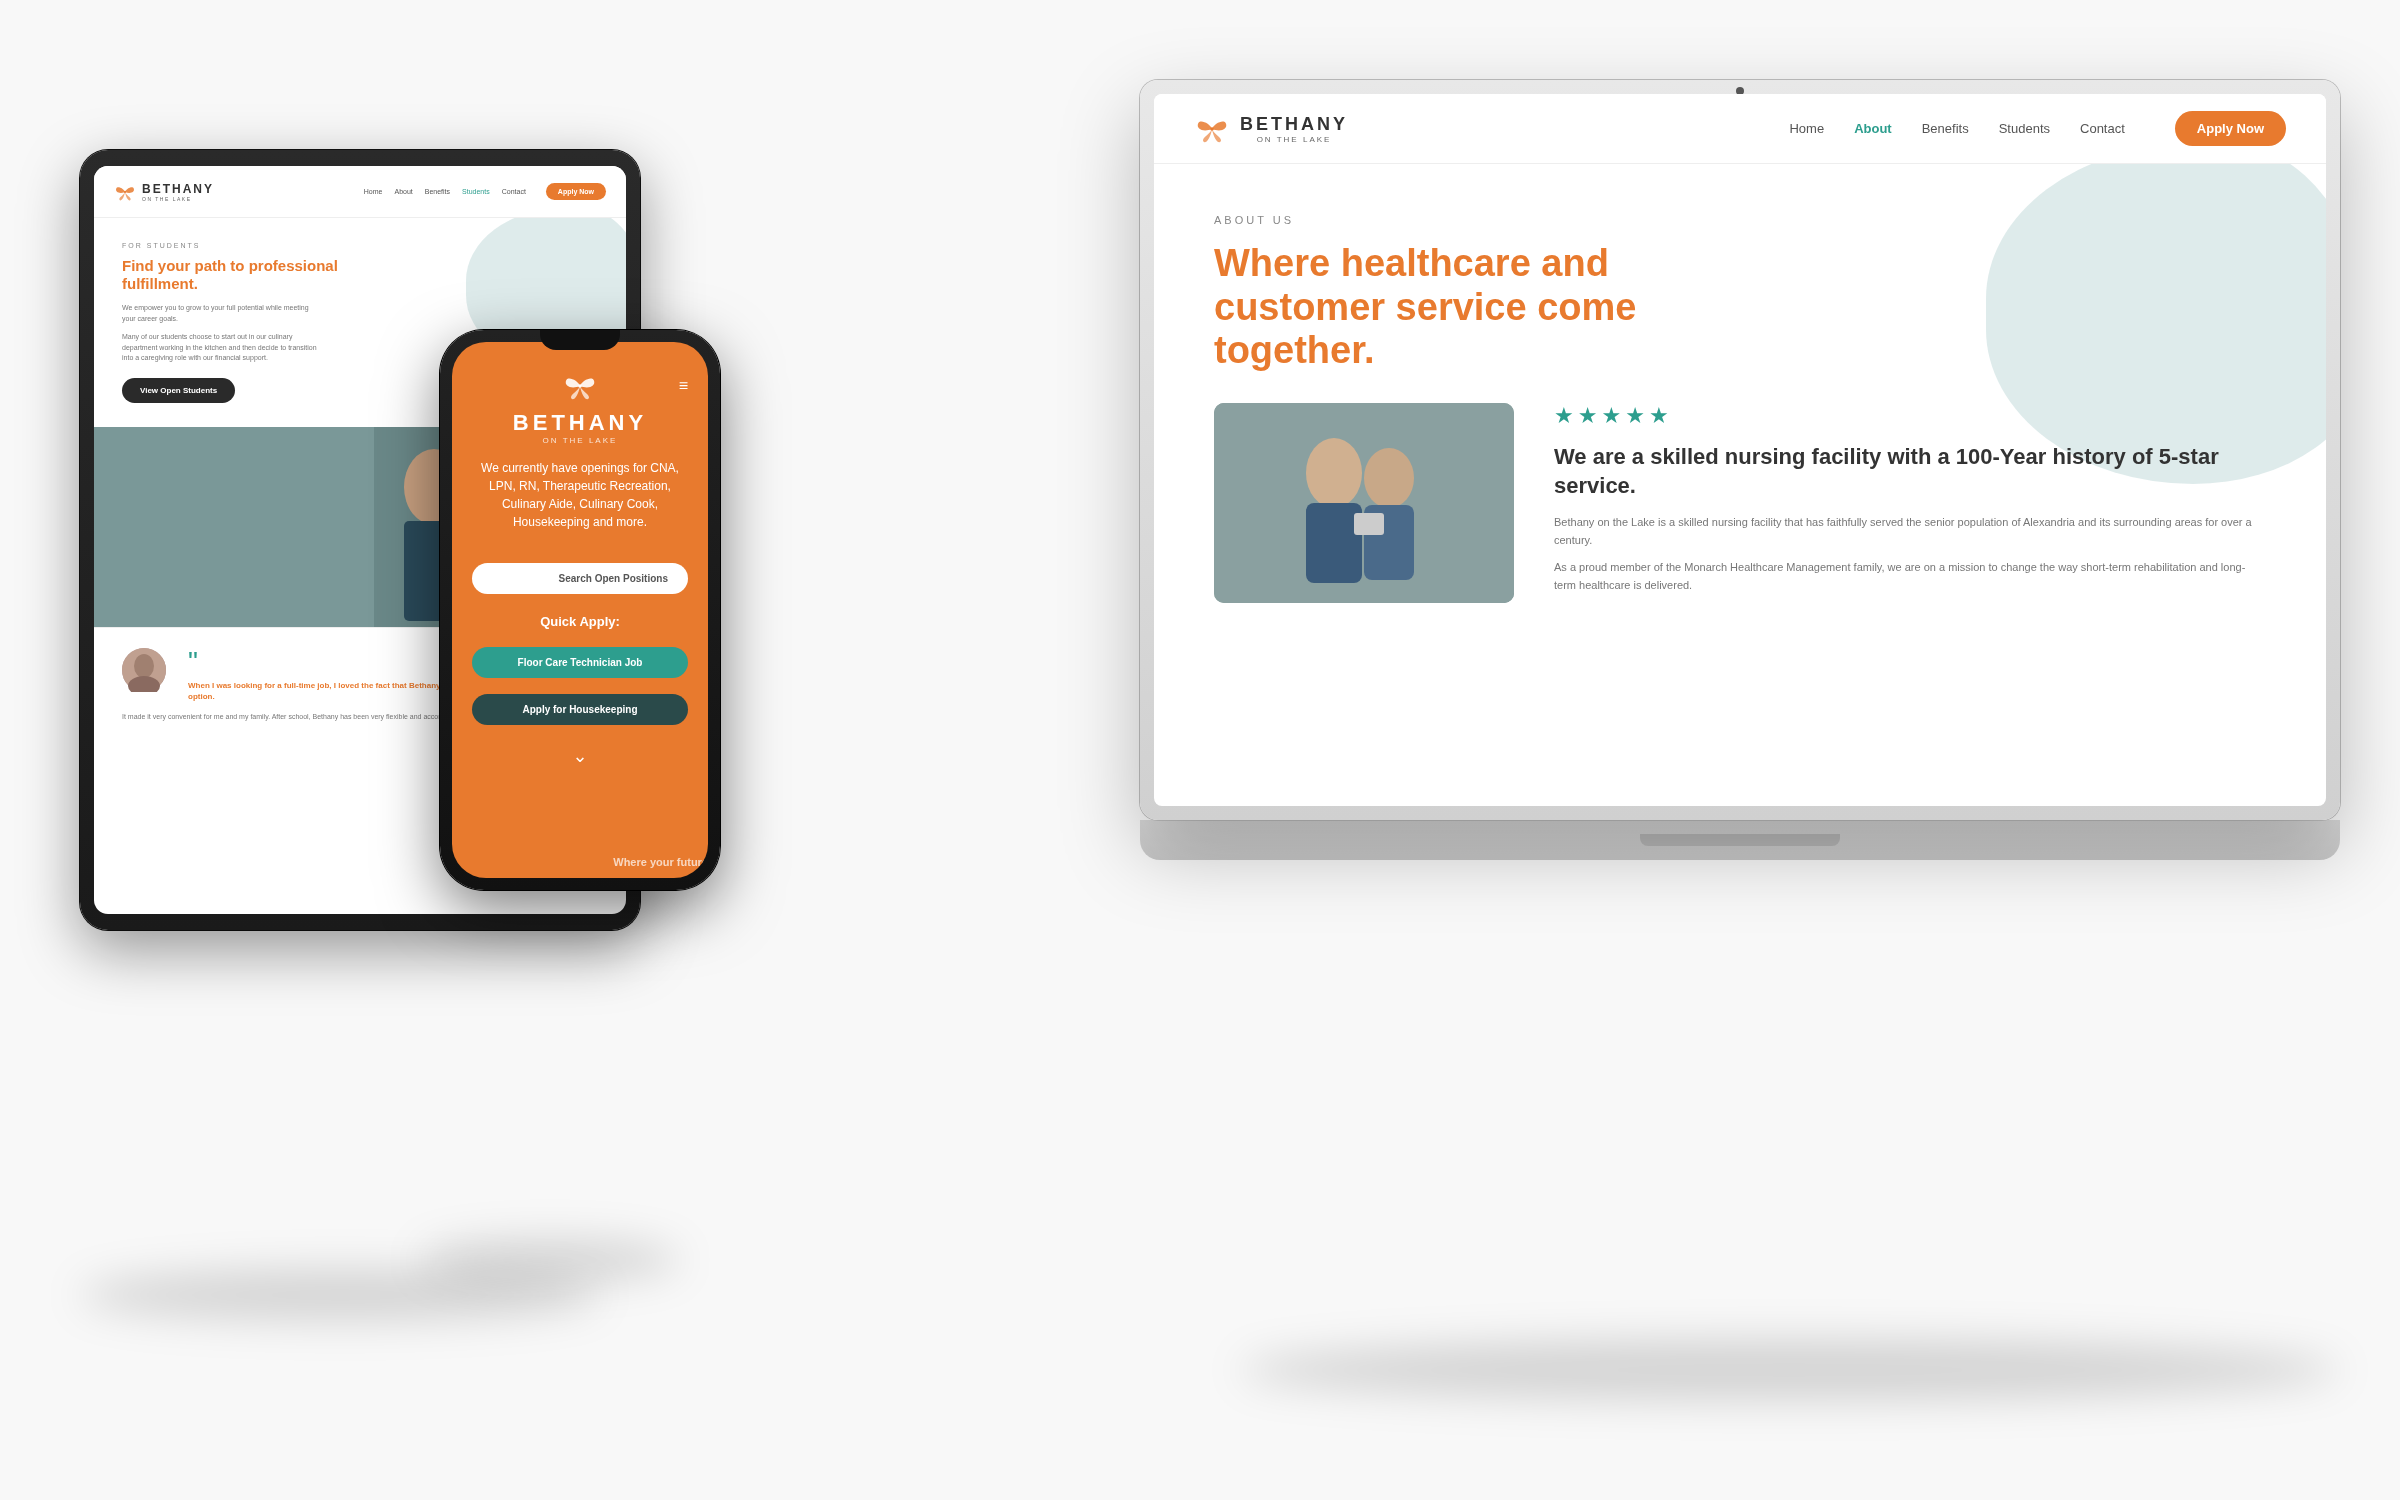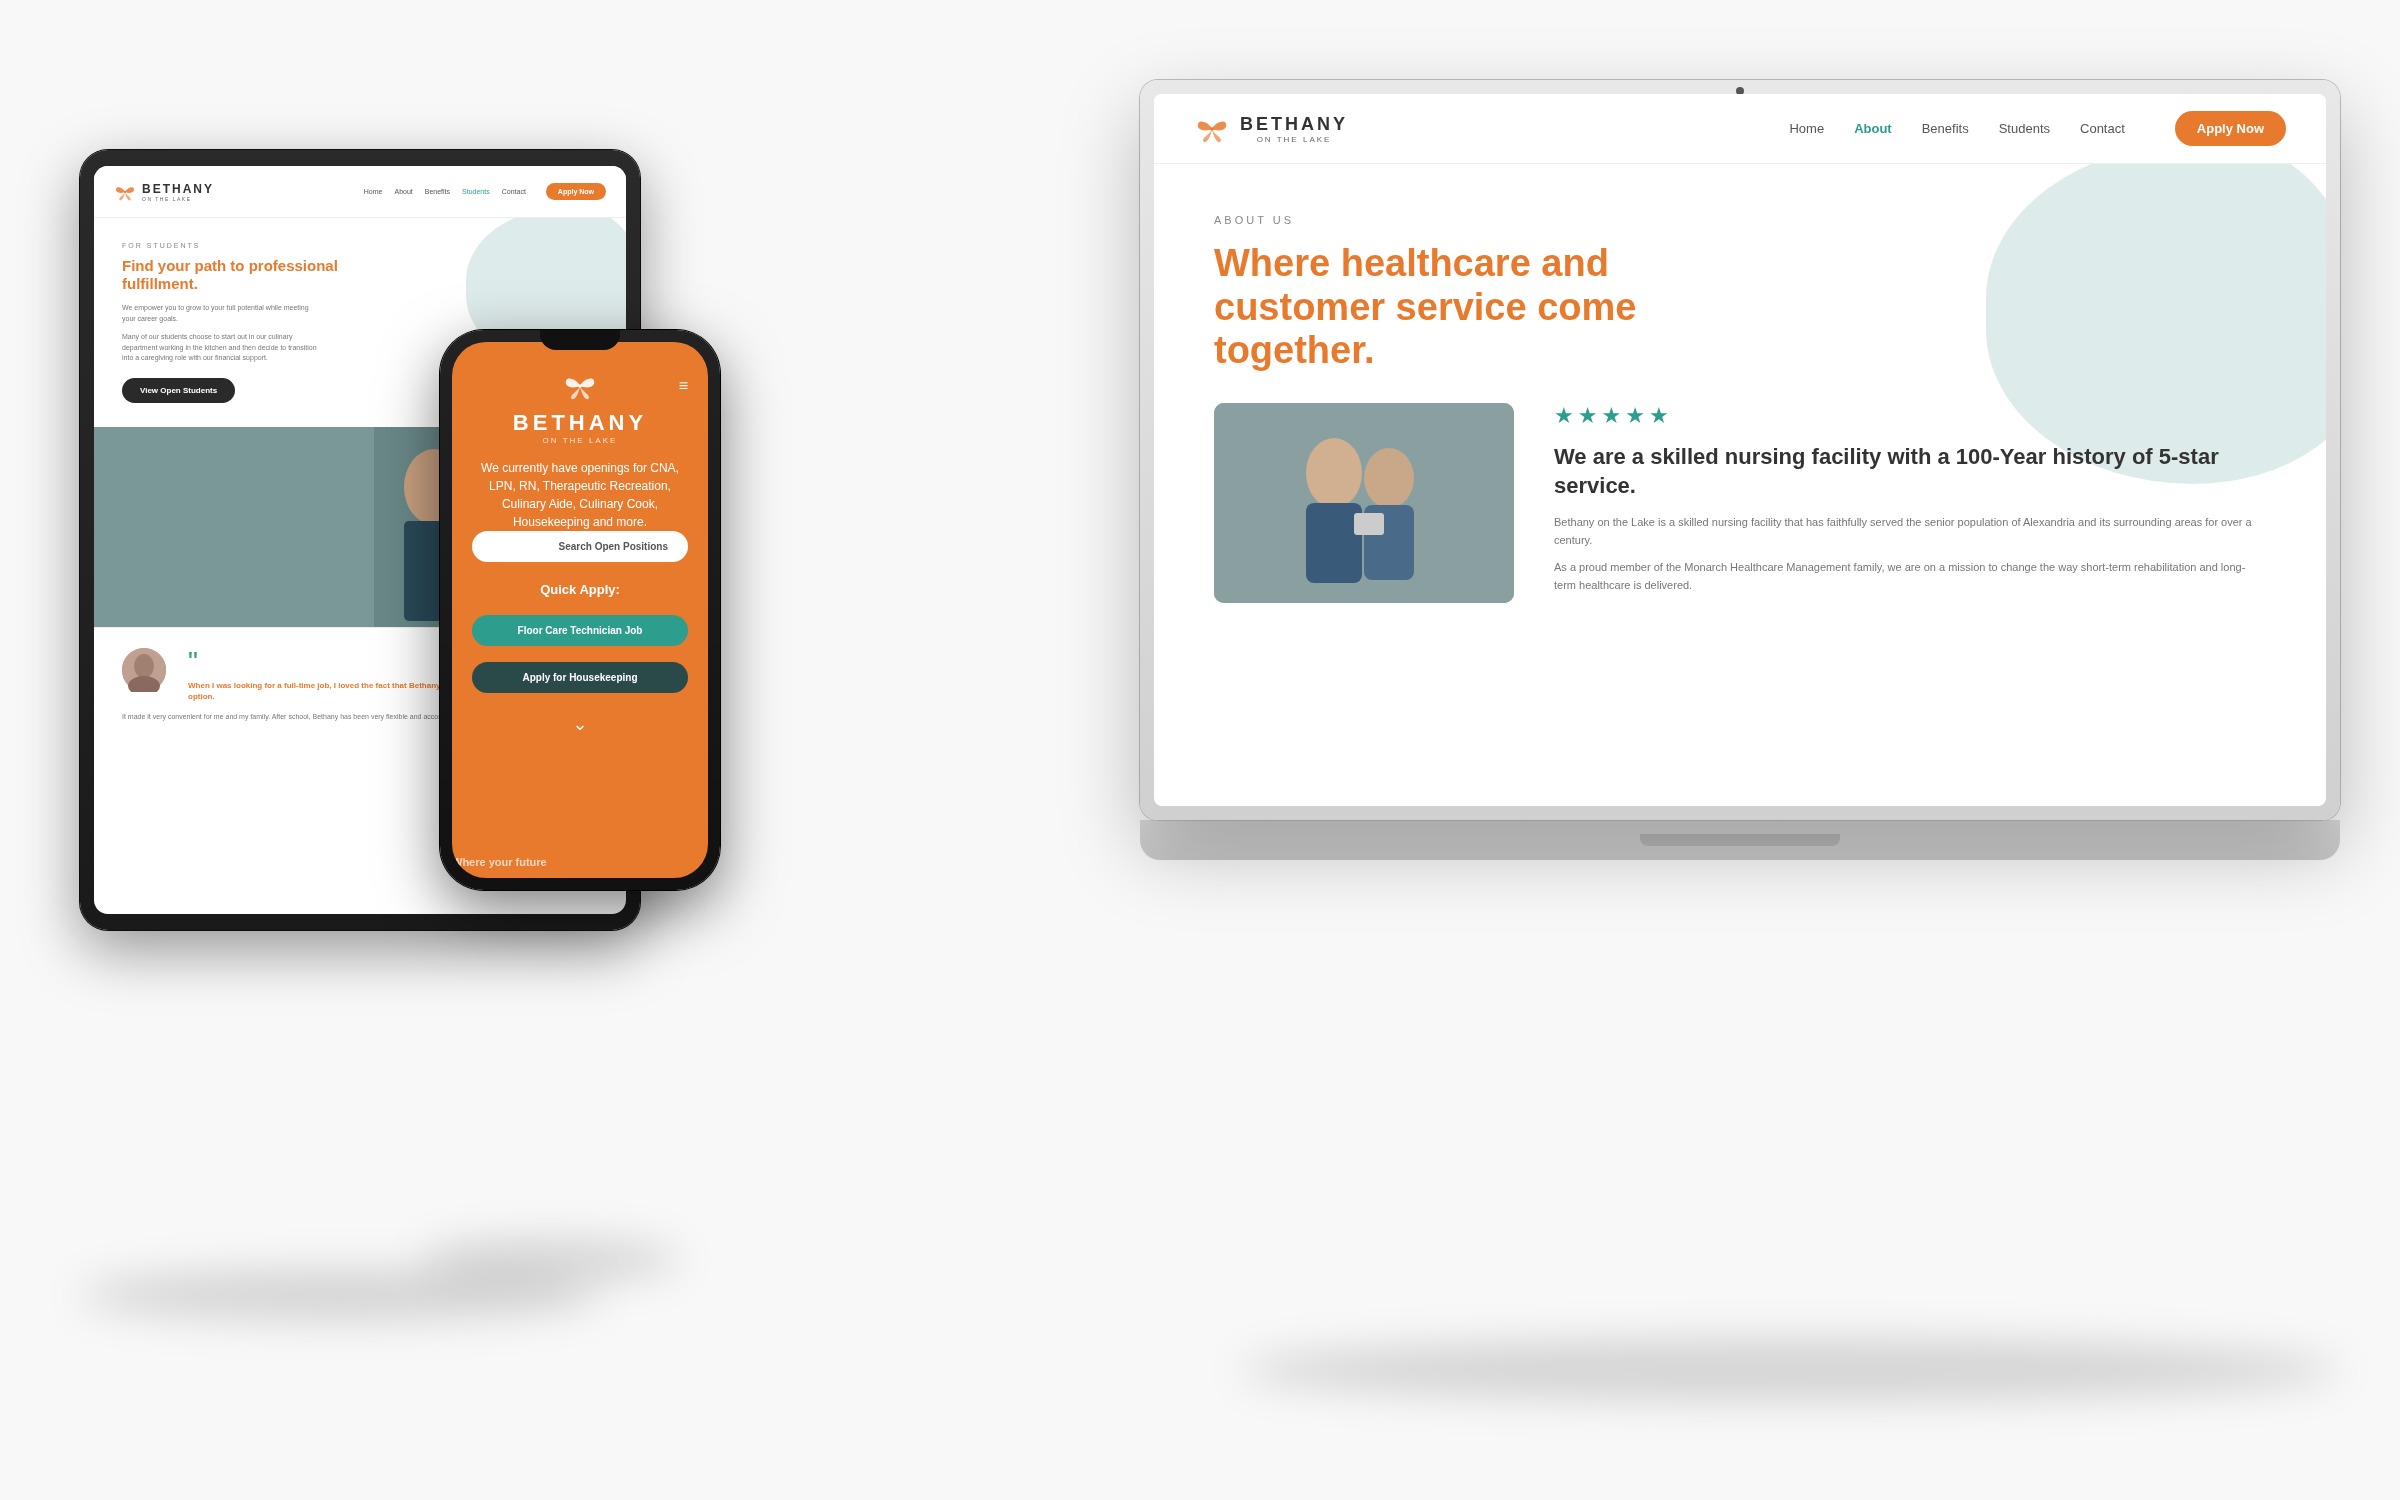--- a/index.html
+++ b/index.html
@@ -539,21 +539,21 @@
       letter-spacing: 2px;
       color: rgba(255,255,255,0.8);
       display: block;
     }
 
     .phone-tagline {
       font-size: 12px;
       color: white;
       text-align: center;
       line-height: 1.5;
-      margin-bottom: 0;
+      margin-bottom: 32px;
     }
 
     .phone-search-btn {
       background: white;
       color: #555;
       border: none;
       border-radius: 25px;
       padding: 10px 20px;
       font-size: 10px;
       font-weight: 600;
@@ -599,21 +599,21 @@
       font-size: 18px;
       color: white;
       margin-top: 10px;
     }
 
     .phone-bottom-text {
       position: absolute;
       bottom: 10px;
       left: 0;
       right: 0;
-      text-align: left;
+      text-align: right;
       font-size: 11px;
       font-weight: 800;
       color: white;
       opacity: 0.7;
     }
 
     
     .device-shadow {
       position: absolute;
       border-radius: 50%;

